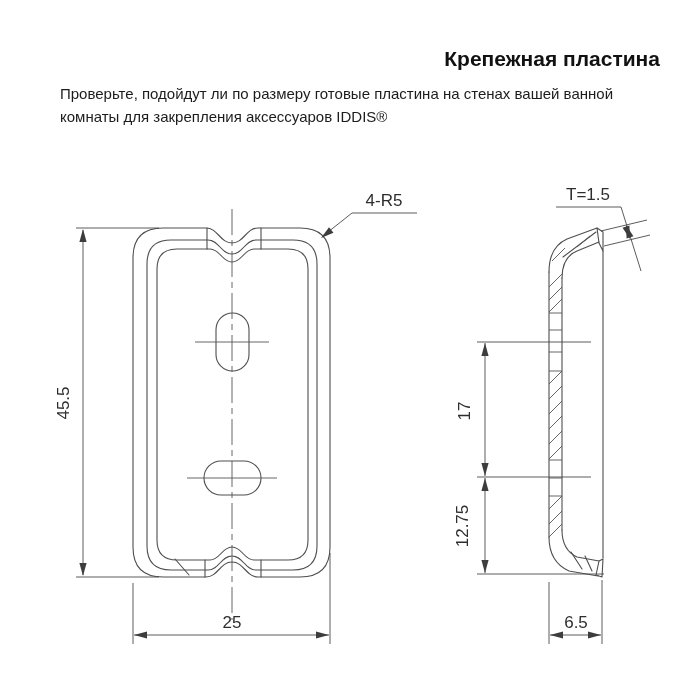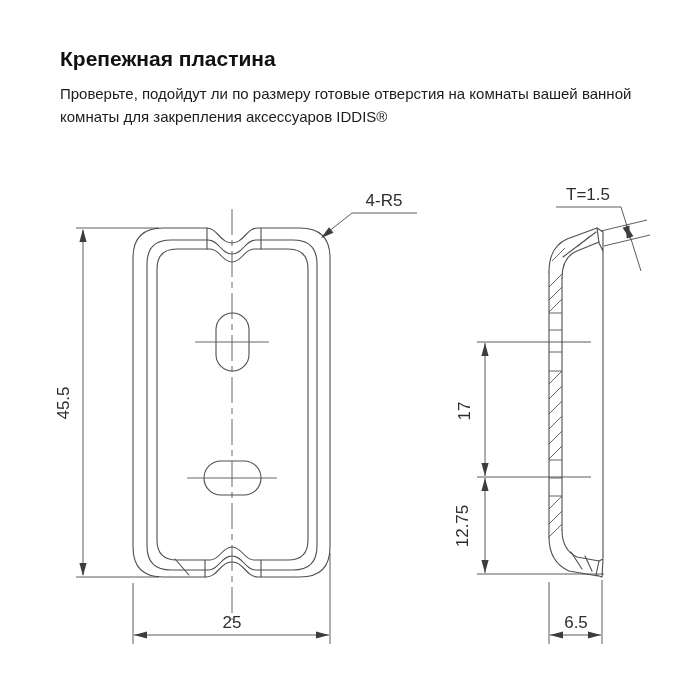--- a/index.html
+++ b/index.html
@@ -4,37 +4,38 @@
 <style>
   html,body{margin:0;padding:0;}
   body{
     width:700px;height:700px;background:#ffffff;position:relative;
     font-family:"Liberation Sans", sans-serif;color:#1a1a1a;overflow:hidden;
   }
   .header{position:absolute;left:60px;top:46px;width:600px;}
   .header h1{
     margin:0 0 12px 0;font-size:21px;line-height:1.2;font-weight:700;color:#111111;
     font-family:"Liberation Sans", sans-serif;
+    text-align:right;
   }
   .header p{
     margin:0;font-size:15px;line-height:1.5;color:#1c1c1c;
   }
   svg.drawing{position:absolute;left:0;top:0;width:700px;height:700px;}
   .geo{stroke:#4e4e4e;stroke-width:1.1;fill:none;stroke-linecap:round;stroke-linejoin:round;}
   .thin{stroke:#565656;stroke-width:0.9;fill:none;}
   .dim{stroke:#4a4a4a;stroke-width:0.9;fill:none;}
   .arr{fill:#3d3d3d;stroke:none;}
   .dim-text-lg{font:17px "Liberation Sans", sans-serif;fill:#2e2e2e;}
 </style>
 </head>
 <body>
 
 <div class="header">
   <h1>Крепежная пластина</h1>
-  <p>Проверьте, подойдут ли по размеру готовые отверстия на комнаты вашей ванной комнаты для закрепления аксессуаров IDDIS®</p>
+  <p>Проверьте, подойдут ли по размеру готовые пластина на стенах вашей ванной комнаты для закрепления аксессуаров IDDIS®</p>
 </div>
 
 <svg class="drawing" viewBox="0 0 700 700" xmlns="http://www.w3.org/2000/svg">
   <defs>
     <polygon id="arr" points="0,0 -13,3.6 -13,-3.6"></polygon>
   </defs>
 
   <g>
 
     <path class="geo" d="

